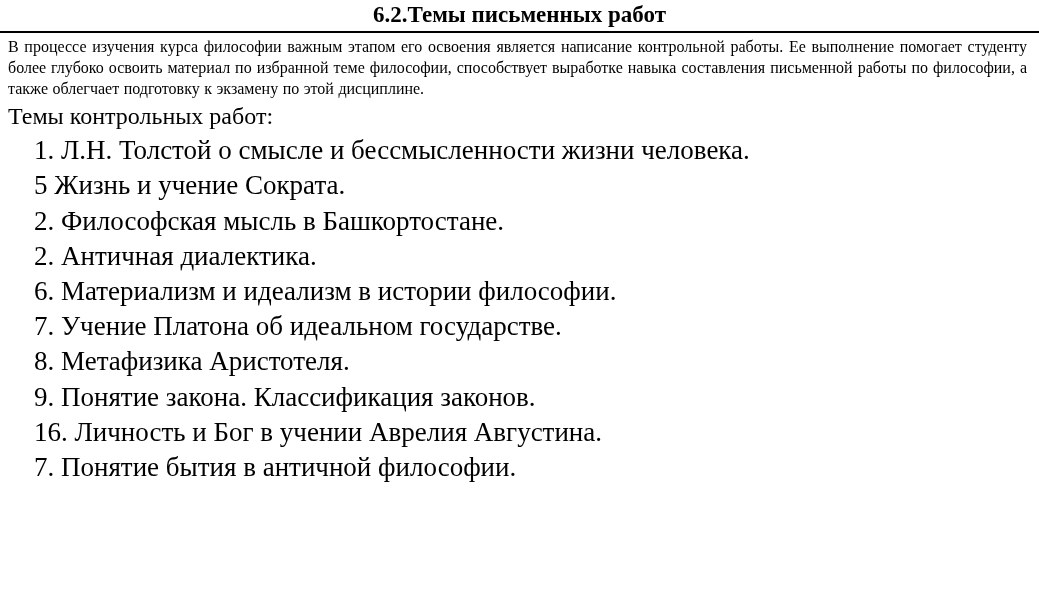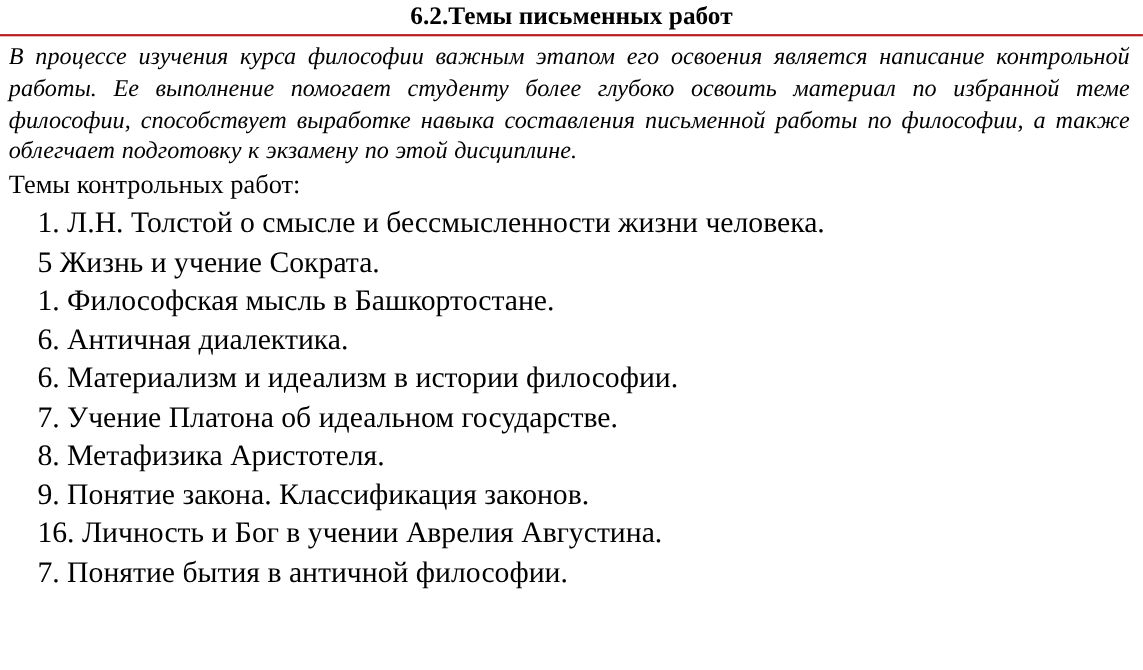--- a/index.html
+++ b/index.html
@@ -15,45 +15,44 @@
     overflow: hidden;
   }
   .page {
     width: 1039px;
     height: 609px;
     box-sizing: border-box;
     position: relative;
   }
   .title-bar {
     height: 33px;
-    border-bottom: 2px solid #b91c1c;
+    border-bottom: 2px solid #000000;
     display: flex;
     align-items: center;
     justify-content: center;
     box-sizing: border-box;
   }
   .title-text {
     font-size: 23px;
     font-weight: bold;
     letter-spacing: 0px;
     line-height: 1;
     padding-bottom: 2px;
   }
   .body-wrap {
     padding: 4px 12px 0 8px;
     box-sizing: border-box;
   }
   .intro-para {
-    font-size: 22px;
+    font-size: 16px;
     line-height: 1.31;
     text-align: justify;
     text-align-last: left;
     margin: 0 0 1px 0;
     word-spacing: 0.5px;
-    font-style: italic;
   }
   .lead-line {
     font-size: 24px;
     line-height: 1.3;
     margin: 0 0 1px 0;
   }
   ol.topics {
     list-style: none;
     margin: 0;
     padding: 0;
@@ -76,22 +75,22 @@
 
   <div class="body-wrap">
 
     <p class="intro-para">В процессе изучения курса философии важным этапом его освоения является написание контрольной работы. Ее выполнение помогает студенту более глубоко освоить материал по избранной теме философии, способствует выработке навыка составления письменной работы по философии, а также облегчает подготовку к экзамену по этой дисциплине.</p>
 
     <p class="lead-line">Темы контрольных работ:</p>
 
     <ol class="topics">
       <li>1. Л.Н. Толстой о смысле и бессмысленности жизни человека.</li>
       <li>5 Жизнь и учение Сократа.</li>
-      <li>1. Философская мысль в Башкортостане.</li>
-      <li>6. Античная диалектика.</li>
+      <li>2. Философская мысль в Башкортостане.</li>
+      <li>2. Античная диалектика.</li>
       <li>6. Материализм и идеализм в истории философии.</li>
       <li>7. Учение Платона об идеальном государстве.</li>
       <li>8. Метафизика Аристотеля.</li>
       <li>9. Понятие закона. Классификация законов.</li>
       <li>16. Личность и Бог в учении Аврелия Августина.</li>
       <li>7. Понятие бытия в античной философии.</li>
     </ol>
 
   </div>
 </div>

